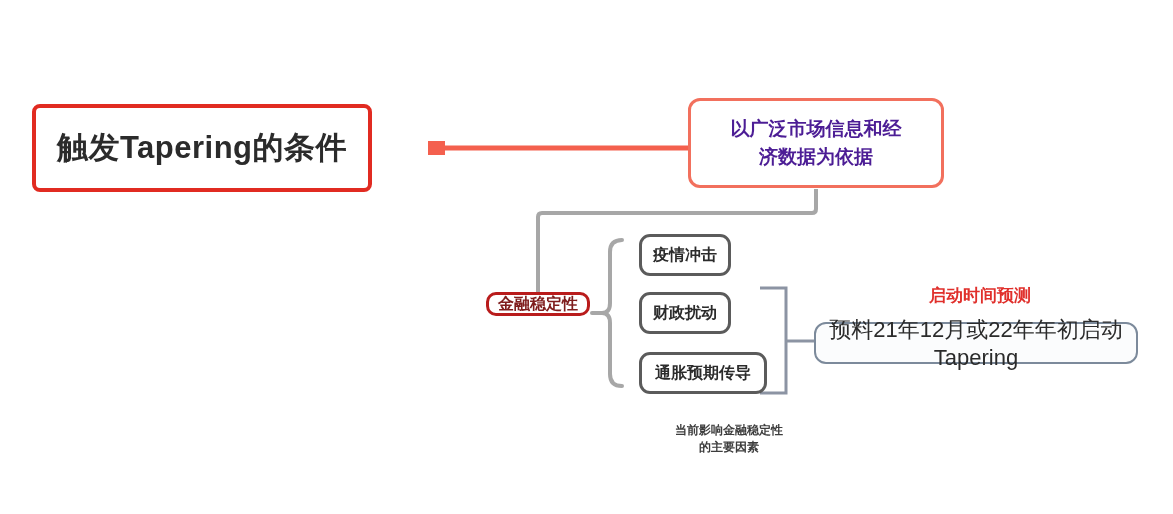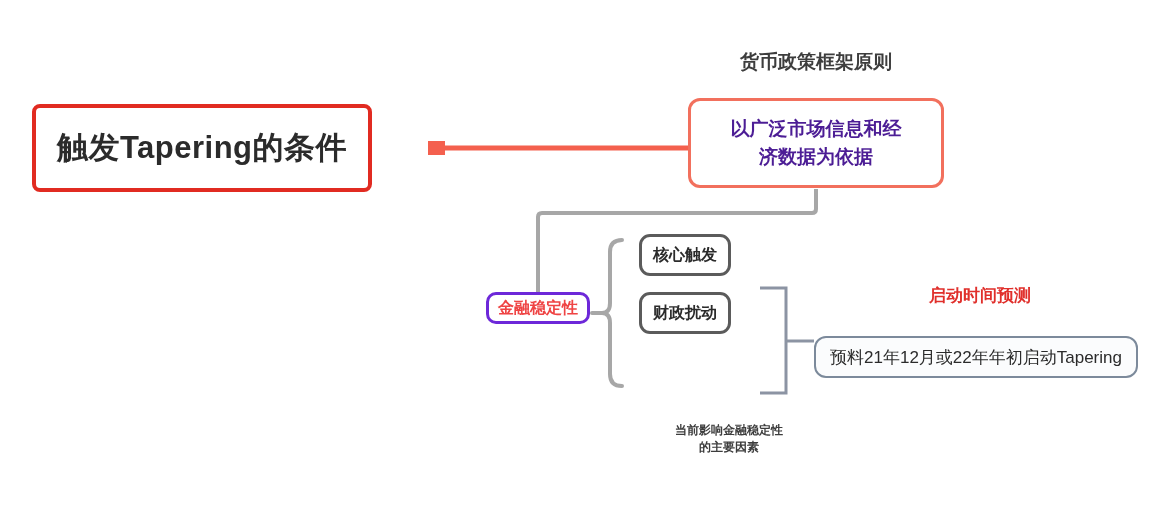--- a/index.html
+++ b/index.html
@@ -68,51 +68,51 @@
     font-weight: bold;
     color: #4c1d95;
     line-height: 1.5;
   }
 
   
   #node-stability {
     left: 486px;
     top: 292px;
     width: 104px;
-    height: 32px;
-    border: 3px solid #6d28d9;
+    height: 24px;
+    border: 3px solid #b91c1c;
     border-radius: 10px;
     font-size: 16px;
     font-weight: bold;
-    color: #ef4444;
+    color: #7f1d1d;
   }
 
   
   .factor {
     border: 3px solid #5B5B5B;
     border-radius: 11px;
     font-size: 16px;
     font-weight: bold;
     color: #2b2b2b;
     height: 42px;
   }
   #node-factor-0 { left: 639px; top: 234px; width: 92px; }
   #node-factor-1 { left: 639px; top: 292px; width: 92px; }
   #node-factor-2 { left: 639px; top: 352px; width: 128px; }
 
   
   #node-forecast {
     left: 814px;
-    top: 336px;
+    top: 322px;
     width: 324px;
     height: 42px;
     border: 2px solid #7C8A9B;
     border-radius: 12px;
     background: #FBFCFD;
-    font-size: 17px;
+    font-size: 22px;
     color: #2b2b2b;
   }
 
   
   .caption {
     position: absolute;
     text-align: center;
     white-space: pre-line;
     font-weight: bold;
     color: #3d3d3d;
@@ -168,40 +168,42 @@
     <path d="M 602 313 L 592 313" fill="none" stroke="#A7A7A7" stroke-width="4" stroke-linecap="round"></path>
 
     <path d="M 760 288 L 786 288 L 786 393 L 760 393" fill="none" stroke="#8C94A3" stroke-width="3" stroke-linecap="butt" stroke-linejoin="miter"></path>
     <path d="M 786 341 L 814 341" fill="none" stroke="#8C94A3" stroke-width="3" stroke-linecap="butt"></path>
   </svg>
 
   <div class="node" id="node-root">
     <span class="node-text">触发Tapering的条件</span>
   </div>
 
-  <div class="caption" id="caption-principle">货币政策框架原则</div>
 
   <div class="node" id="node-principle">
     <span class="node-text">以广泛市场信息和经
 济数据为依据</span>
   </div>
 
   <div class="node" id="node-stability">
     <span class="node-text">金融稳定性</span>
   </div>
 
 
   <div class="node factor" id="node-factor-0">
-    <span class="node-text">核心触发</span>
+    <span class="node-text">疫情冲击</span>
   </div>
 
   <div class="node factor" id="node-factor-1">
     <span class="node-text">财政扰动</span>
   </div>
 
+  <div class="node factor" id="node-factor-2">
+    <span class="node-text">通胀预期传导</span>
+  </div>
 
   <div class="caption" id="caption-factors">当前影响金融稳定性
 的主要因素</div>
 
   <div class="caption" id="caption-forecast">启动时间预测</div>
 
   <div class="node" id="node-forecast">
     <span class="node-text">预料21年12月或22年年初启动Tapering</span>
   </div>
 

